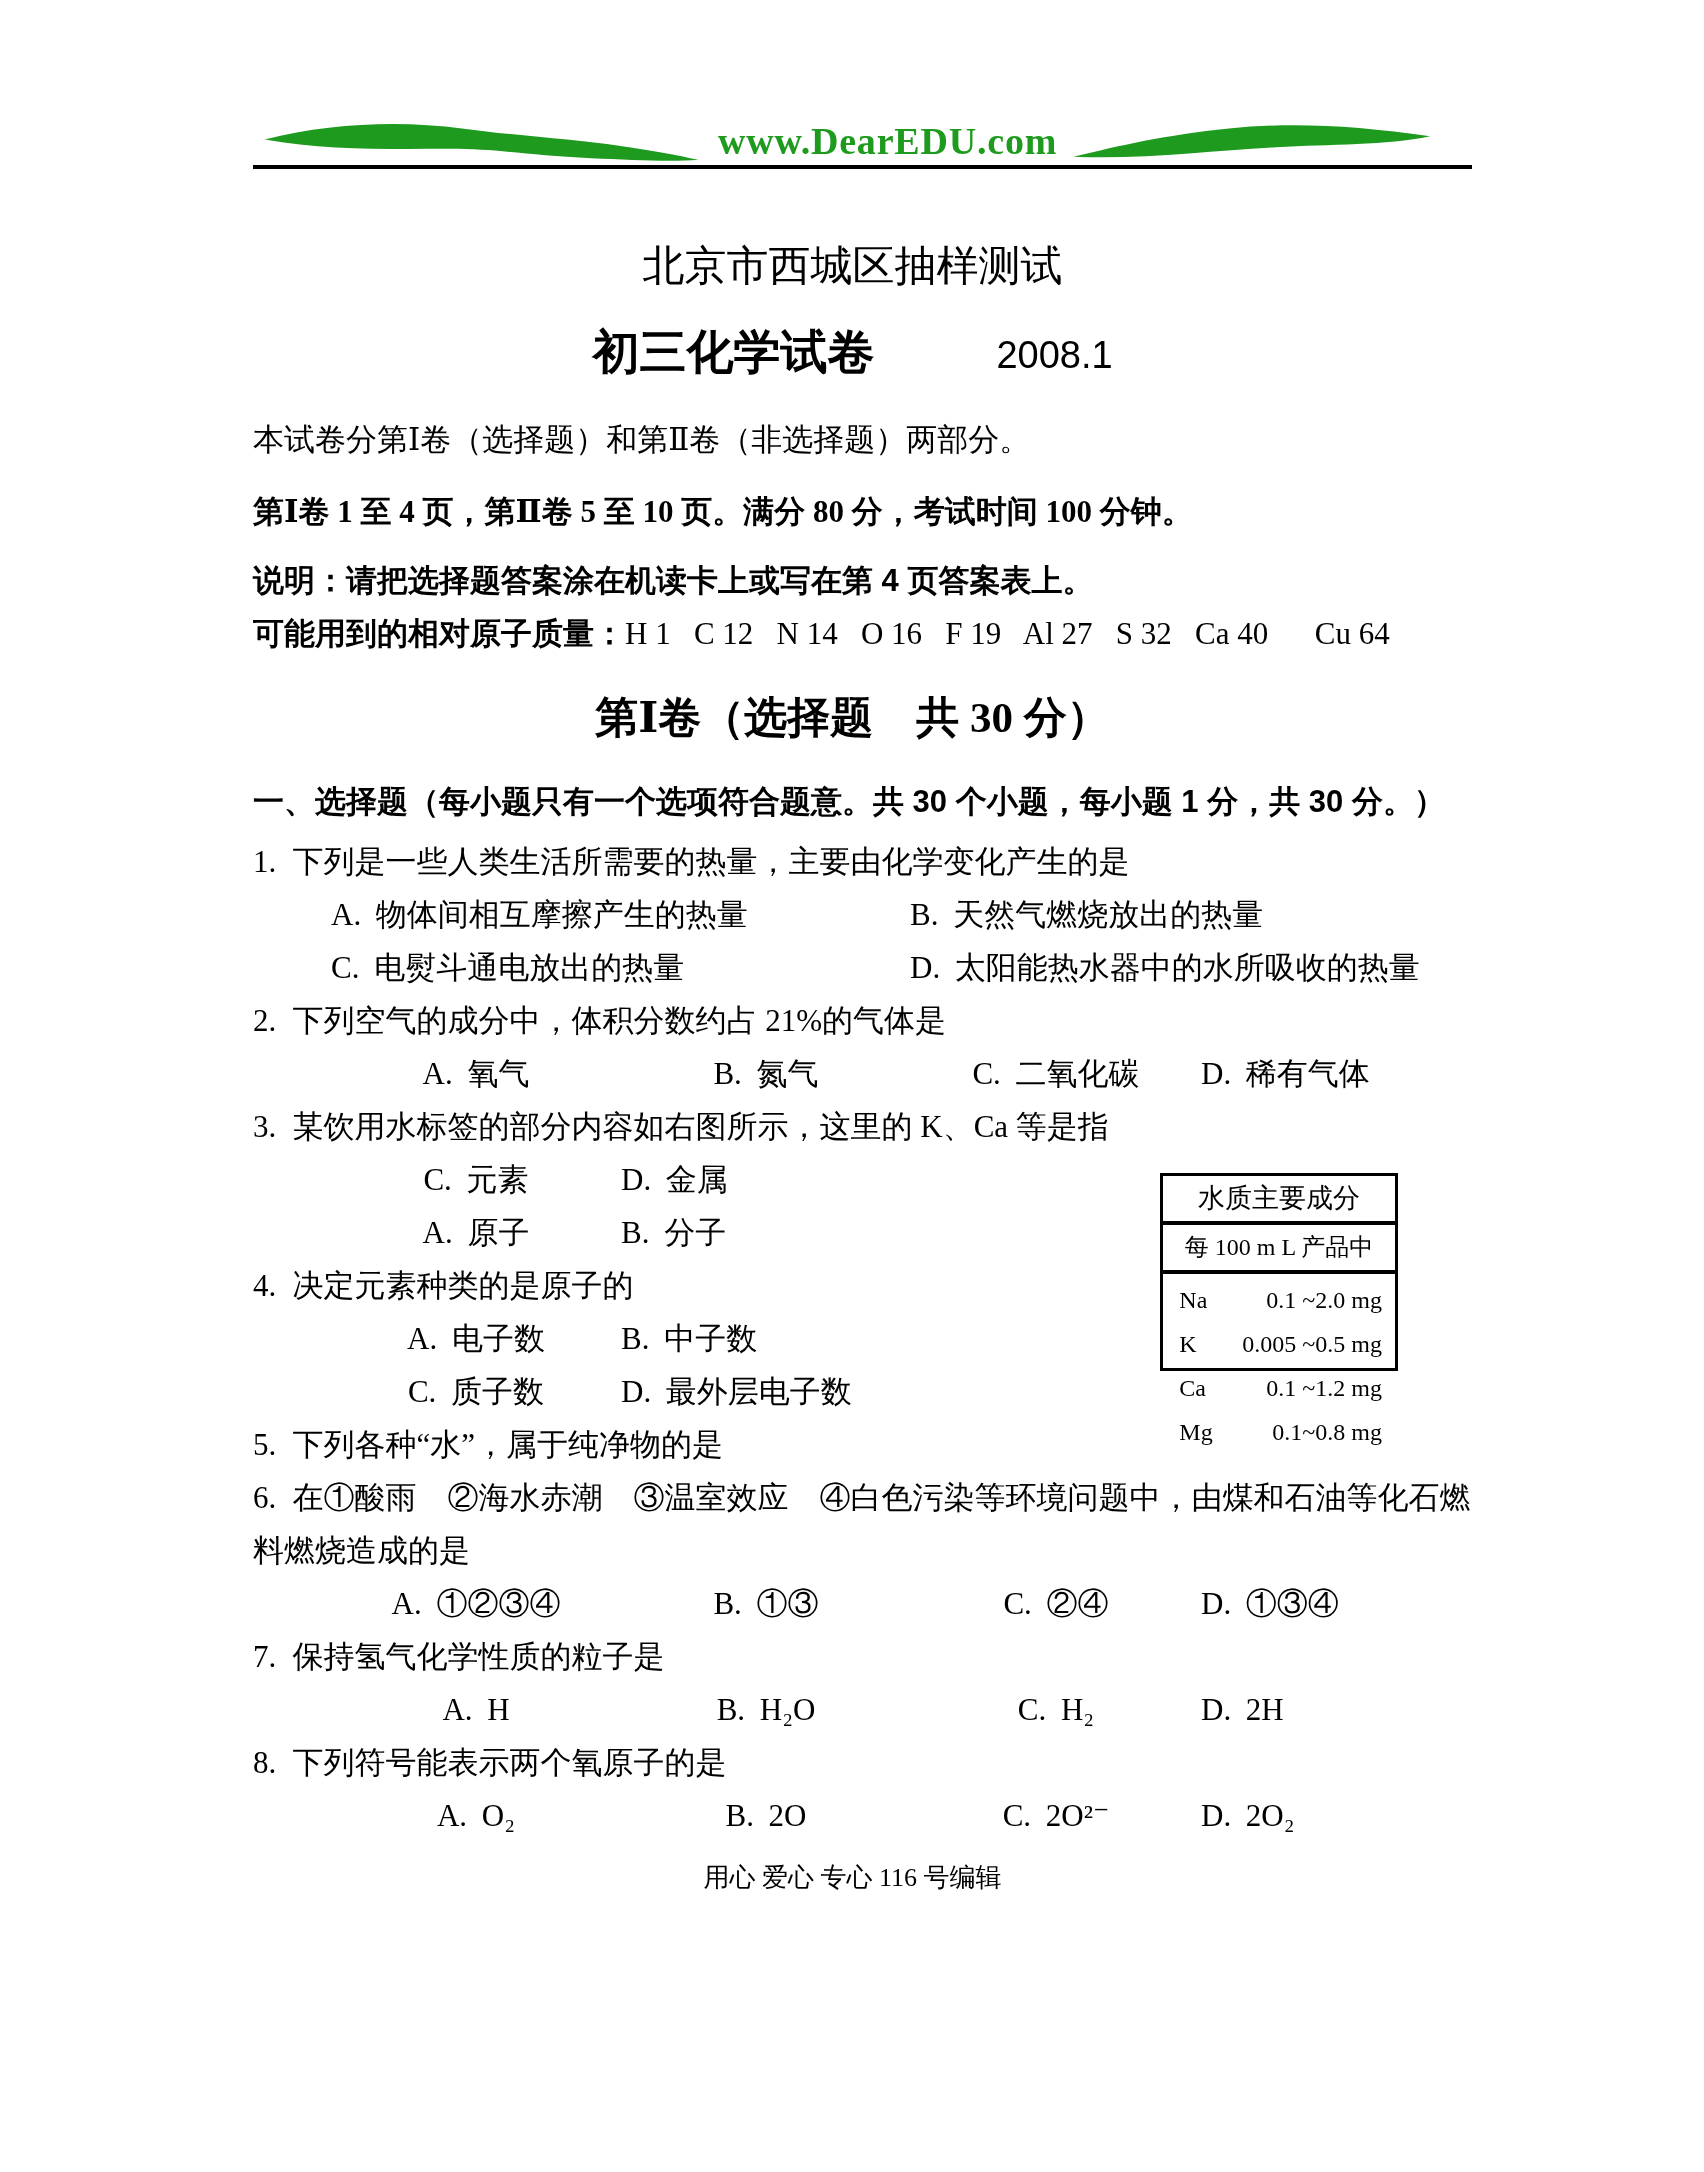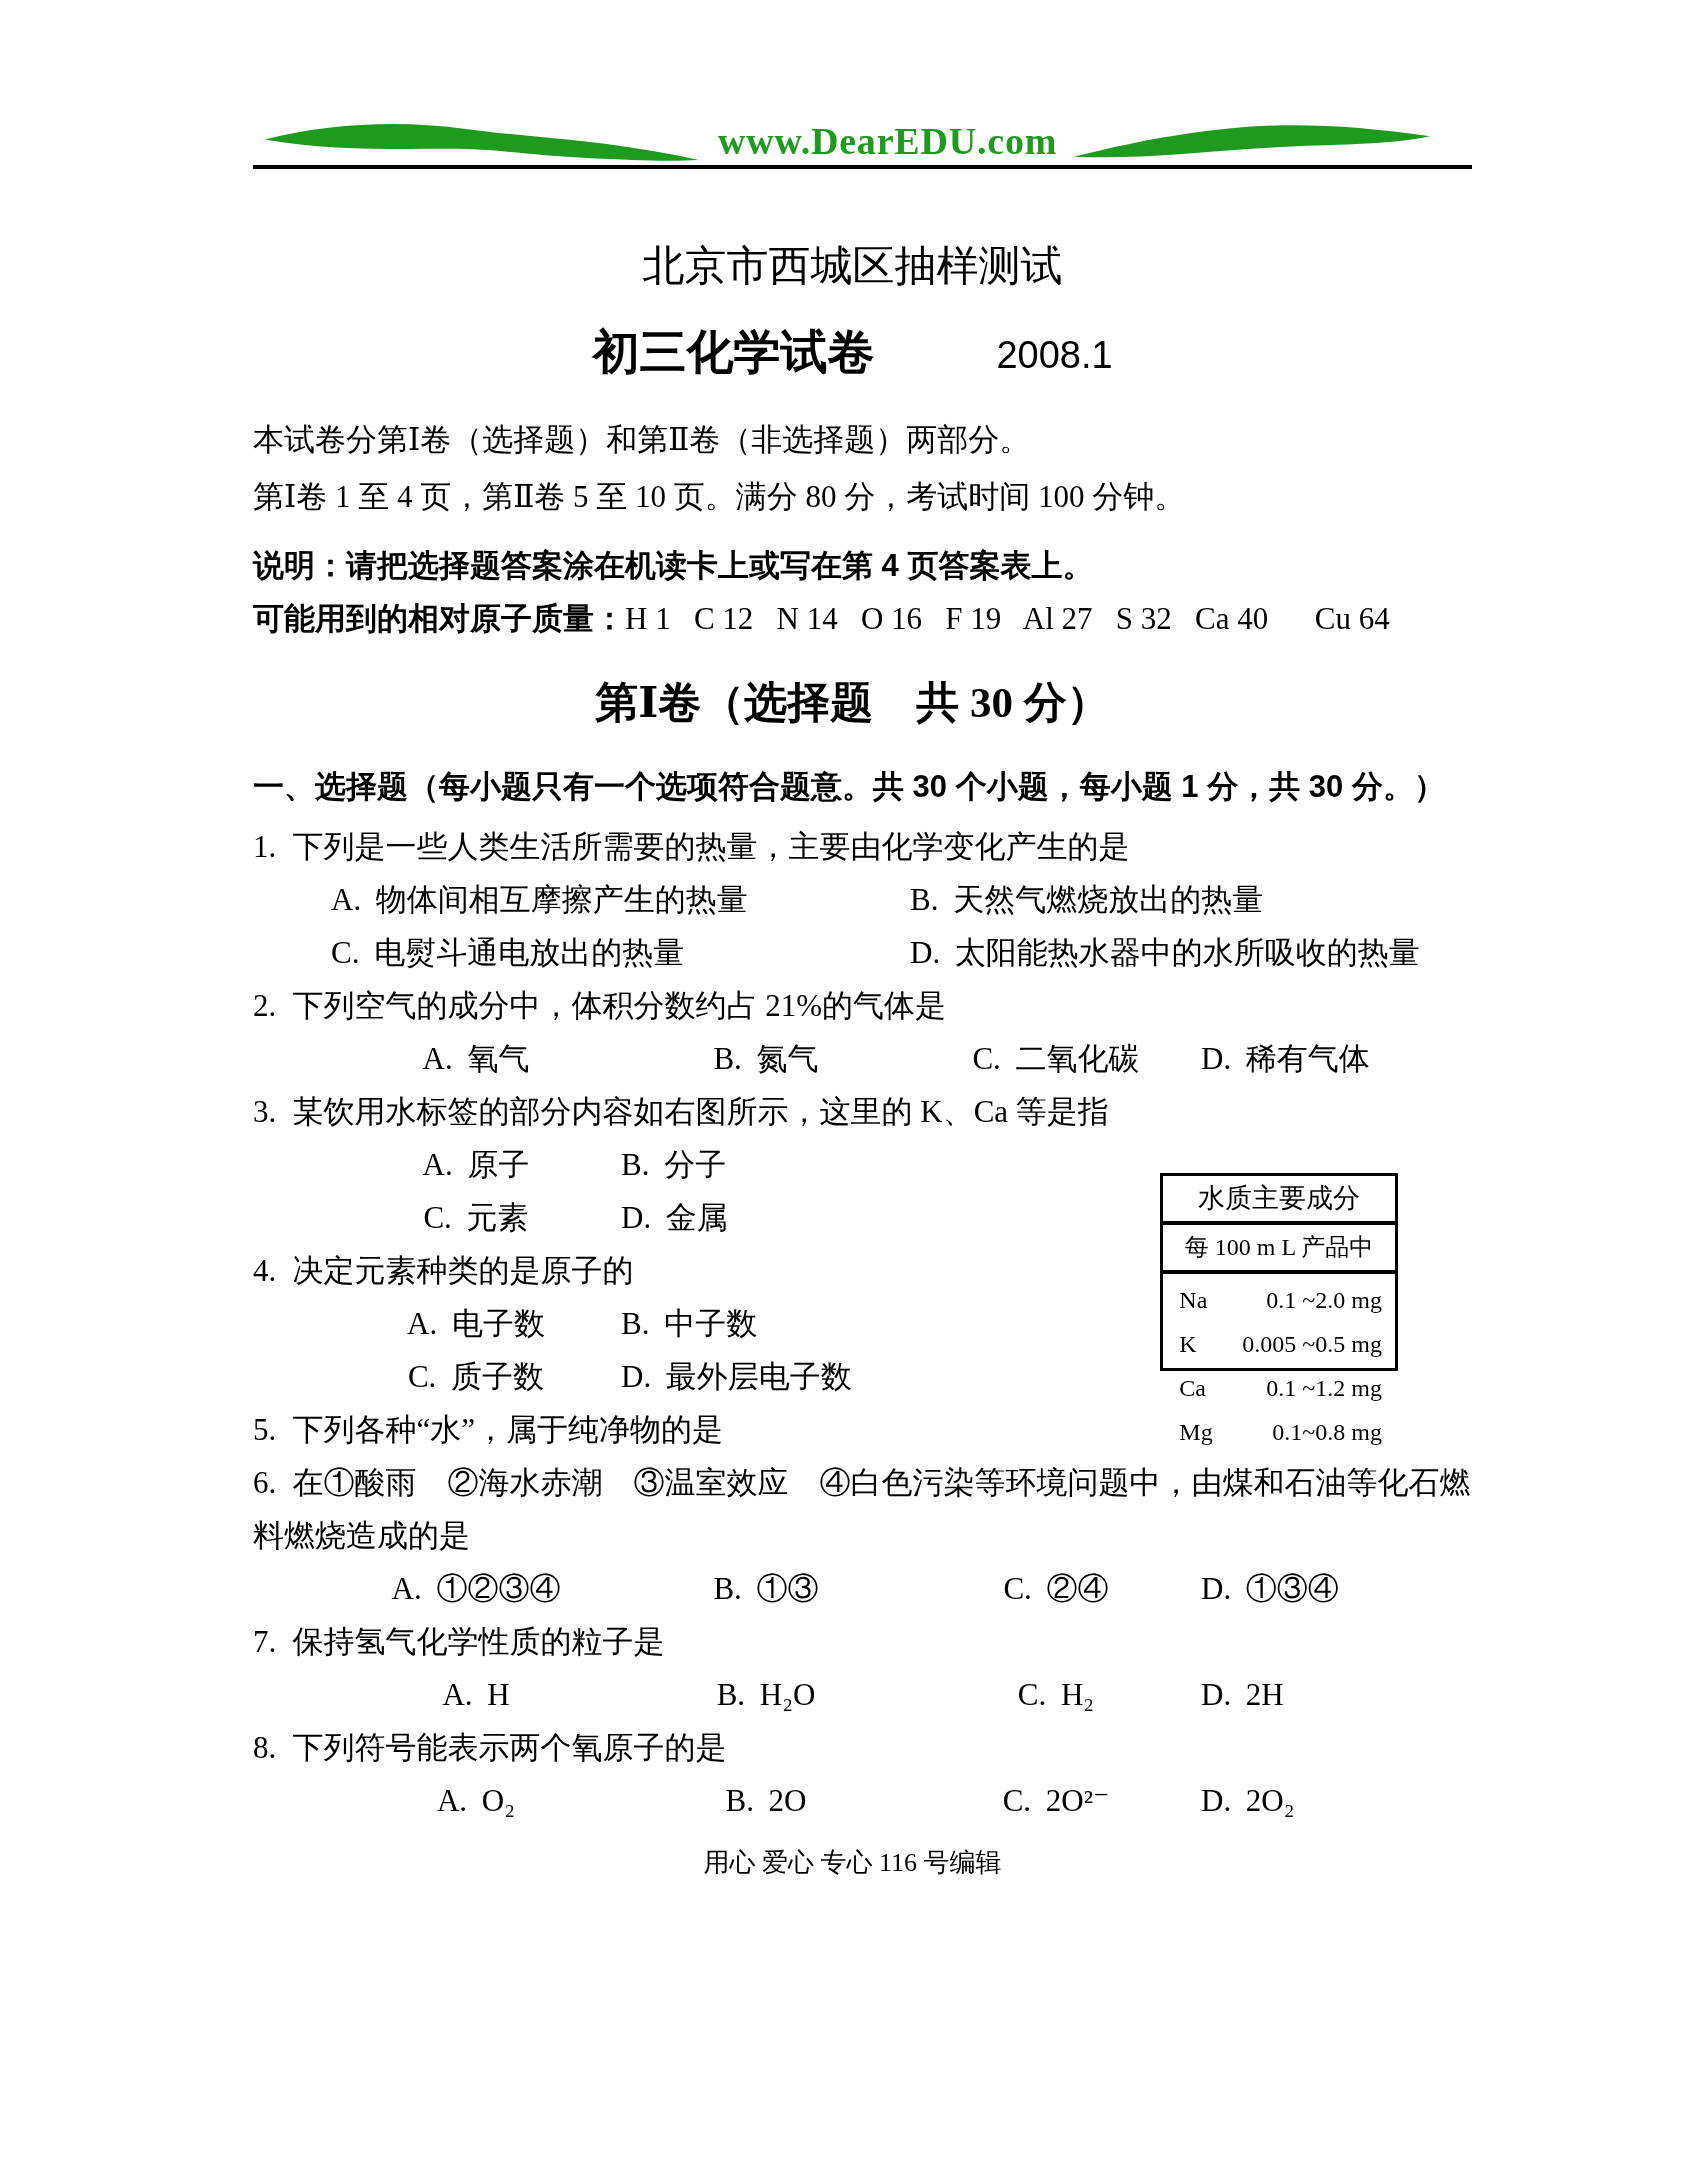--- a/index.html
+++ b/index.html
@@ -53,21 +53,21 @@
     border-bottom:3.3px solid #000;vertical-align:bottom;
   }
   .blank.b1{width:282px;}
   .blank.b2{width:286px;}
   .blank.b3{width:294px;}
   .f-gap1{margin-left:65px;}
   .f-gap{margin-left:34px;}
   
   .intro{margin:0 233px 0 253px;line-height:41px;}
   .mt1{margin-top:39px;}
-  .mt2{margin-top:16px;}
+  .mt2{margin-top:31px;font-weight:bold;}
   .mt3{margin-top:28px;}
   .mt4{margin-top:11.4px;}
   .hei{
     font-family:"Liberation Sans","DejaVu Sans",sans-serif;
     font-weight:bold;
   }
   .pre{white-space:pre-wrap;font-family:"Liberation Serif","DejaVu Serif",serif;font-weight:normal;}
   
   .part-heading{
     margin:38px 0 0 0;text-align:center;
@@ -148,24 +148,24 @@
       <span class="cell cw710"><span class="olbl">C.</span><span>电熨斗通电放出的热量</span></span><span class="cell"><span class="olbl">D.</span><span>太阳能热水器中的水所吸收的热量</span></span>
     </div>
 
     <p class="qline"><span class="qnum">2.</span><span>下列空气的成分中，体积分数约占 21%的气体是</span></p>
     <div class="opt-row">
       <span class="cell cw355"><span class="olbl">A.</span><span>氧气</span></span><span class="cell cw355"><span class="olbl">B.</span><span>氮气</span></span><span class="cell cw355"><span class="olbl">C.</span><span>二氧化碳</span></span><span class="cell"><span class="olbl">D.</span><span>稀有气体</span></span>
     </div>
 
     <p class="qline"><span class="qnum">3.</span><span>某饮用水标签的部分内容如右图所示，这里的 K、Ca 等是指</span></p>
     <div class="opt-row">
+      <span class="cell cw355"><span class="olbl">C.</span><span>元素</span></span><span class="cell"><span class="olbl">D.</span><span>金属</span></span>
+    </div>
+    <div class="opt-row">
       <span class="cell cw355"><span class="olbl">A.</span><span>原子</span></span><span class="cell"><span class="olbl">B.</span><span>分子</span></span>
-    </div>
-    <div class="opt-row">
-      <span class="cell cw355"><span class="olbl">C.</span><span>元素</span></span><span class="cell"><span class="olbl">D.</span><span>金属</span></span>
     </div>
 
     <p class="qline"><span class="qnum">4.</span><span>决定元素种类的是原子的</span></p>
     <div class="opt-row">
       <span class="cell cw355"><span class="olbl">A.</span><span>电子数</span></span><span class="cell"><span class="olbl">B.</span><span>中子数</span></span>
     </div>
     <div class="opt-row">
       <span class="cell cw355"><span class="olbl">C.</span><span>质子数</span></span><span class="cell"><span class="olbl">D.</span><span>最外层电子数</span></span>
     </div>
 

